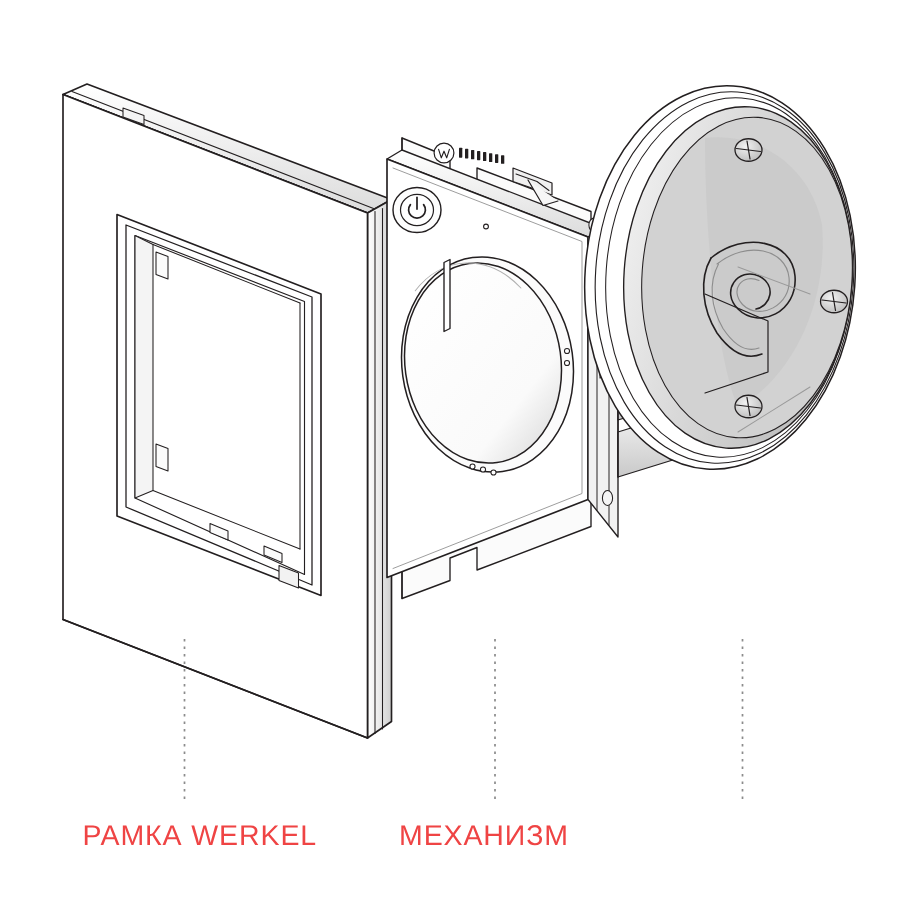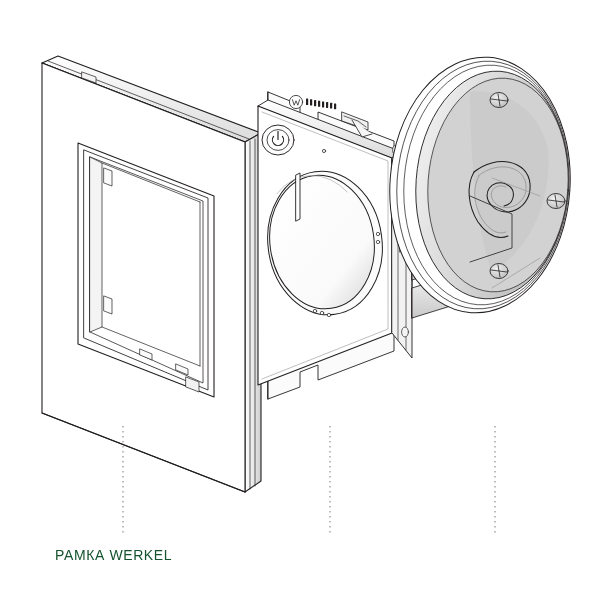--- a/index.html
+++ b/index.html
@@ -8,22 +8,22 @@
     width:600px;height:600px;
     font-family:"Liberation Sans","DejaVu Sans",sans-serif;
     position:relative;overflow:hidden;
     -webkit-font-smoothing:antialiased;
   }
   #stage{position:absolute;left:0;top:0;width:600px;height:600px;}
   #art{position:absolute;left:0;top:0;width:600px;height:600px;display:block;}
   .caption-layer{position:absolute;left:0;top:0;width:600px;height:600px;}
   .caption{
     position:absolute;
-    color:#14532d;
-    font-size:14px;
+    color:#ef4444;
+    font-size:19px;
     letter-spacing:0.6px;
     white-space:nowrap;
     font-weight:400;
   }
   .cap-frame{left:55px;top:547px;}
   .cap-mech{left:266px;top:547px;}
   .cap-box{left:424px;top:547px;}
 </style>
 </head>
 <body>
@@ -218,15 +218,16 @@
       <g stroke="#8c8c8c" stroke-width="1.15" stroke-dasharray="1.6 3.4" stroke-linecap="butt">
         <line x1="123" y1="426" x2="123" y2="536"></line>
         <line x1="330" y1="426" x2="330" y2="536"></line>
         <line x1="495" y1="426" x2="495" y2="536"></line>
       </g>
     </g>
   </svg>
 
   <div class="caption-layer">
     <div class="caption cap-frame">РАМКА WERKEL</div>
+    <div class="caption cap-mech">МЕХАНИЗМ</div>
   </div>
 
 </div>
 
 </body></html>

